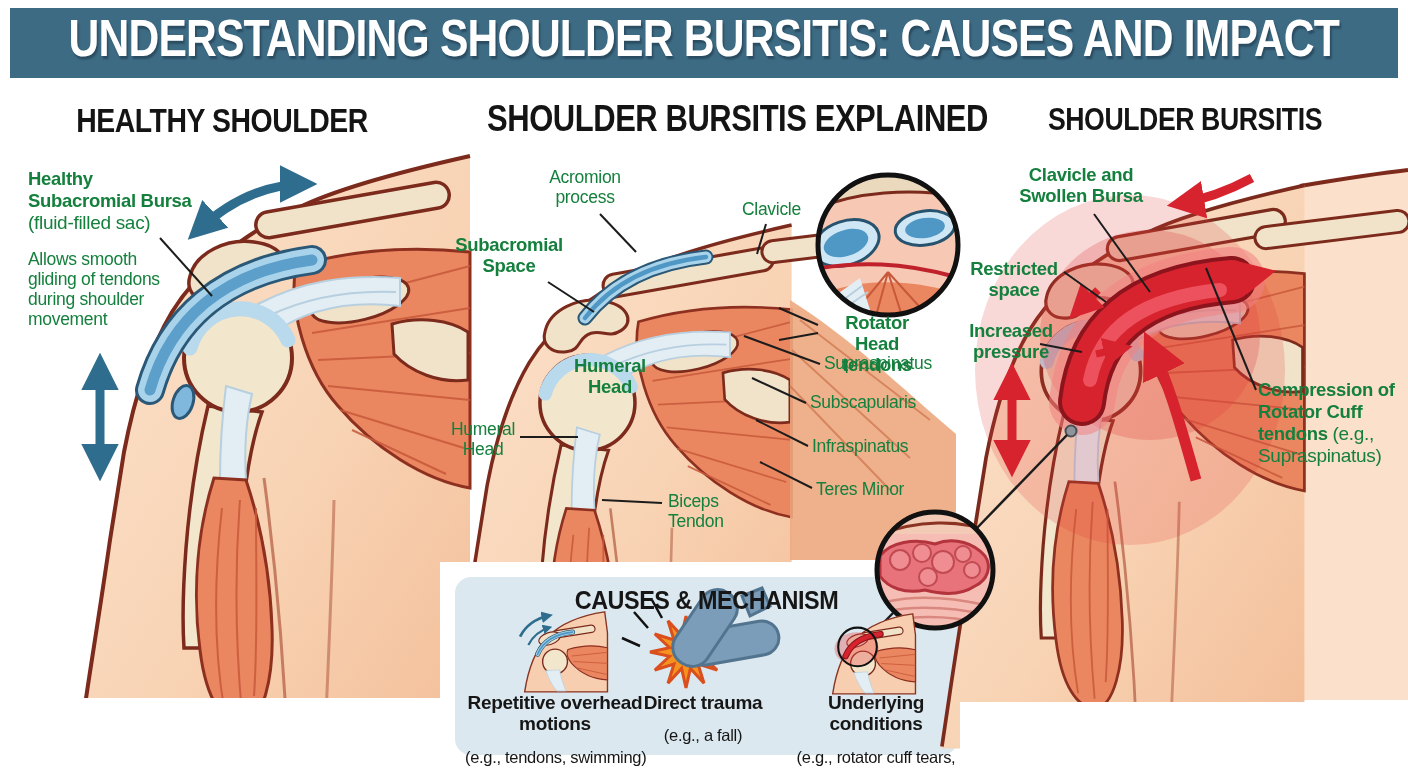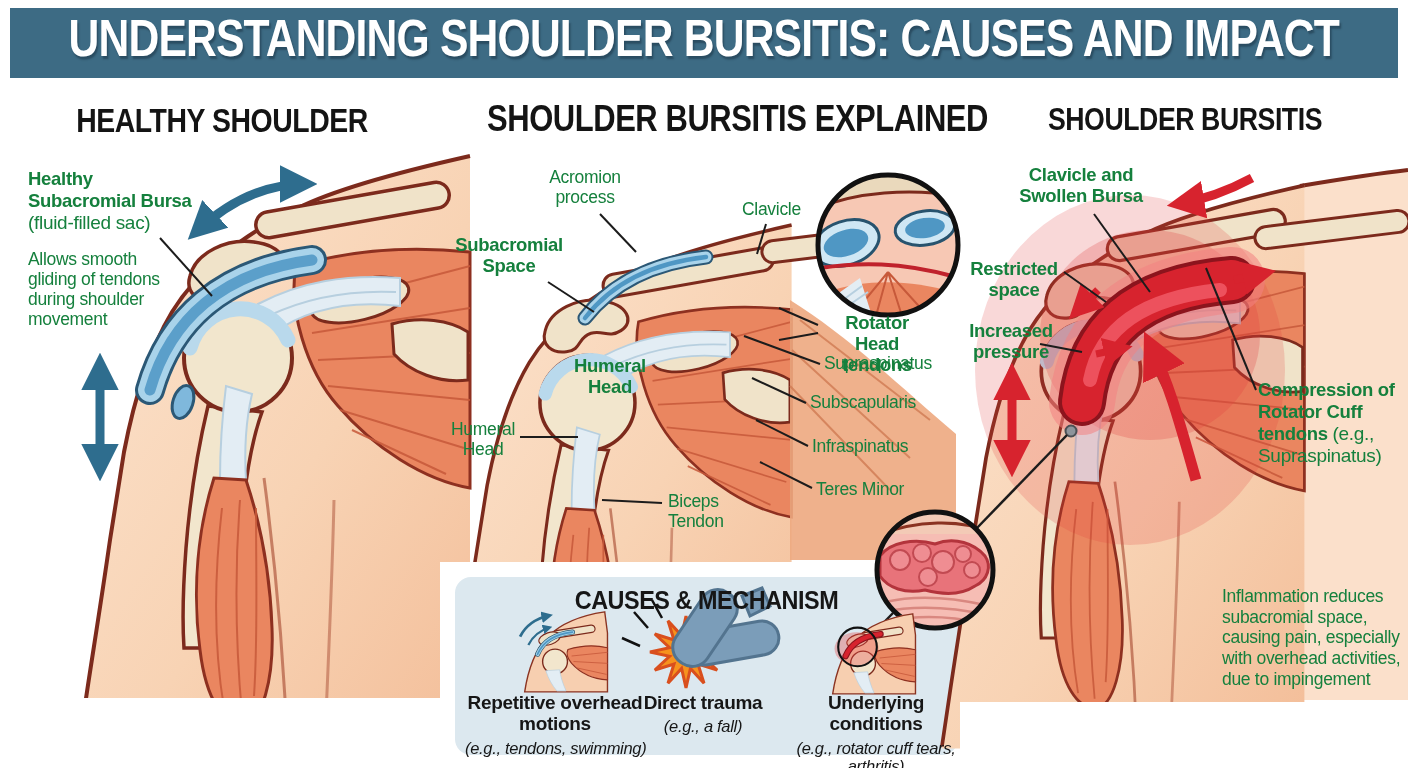--- a/index.html
+++ b/index.html
@@ -15,21 +15,21 @@
   .lbl{position:absolute;z-index:2;font-size:17.5px;line-height:1.14;letter-spacing:-.3px;color:#15803d;}
   .b{font-weight:700;font-size:18.5px;}
   .tc{text-align:center;}
   .note{font-weight:400;font-size:19px;}
   .blk{display:block;}
   .nw{white-space:nowrap;}
   .causes-title{position:absolute;z-index:2;font-weight:700;font-size:26px;text-align:center;
                 transform:scaleX(.9);letter-spacing:-.5px;}
   .cause{position:absolute;z-index:2;text-align:center;line-height:1.12;}
   .cause .ct{font-weight:700;font-size:19px;letter-spacing:-.3px;display:block;text-align:center;}
-  .cause .cn{font-weight:400;font-size:16.5px;letter-spacing:-.3px;display:block;margin-top:4px;font-style:italic;}
+  .cause .cn{font-weight:400;font-size:16.5px;letter-spacing:-.3px;display:block;margin-top:13px;}
 </style>
 </head>
 <body>
 
 <div class="page">
 
   <svg class="art" width="1408" height="768" viewBox="0 0 1408 768">
     <defs>
       <linearGradient id="skinGrad" x1="0" y1="0" x2="1" y2="1">
         <stop offset="0" stop-color="#fce4cf"></stop>
@@ -266,21 +266,20 @@
   <div class="lbl nw" style="left:812px;top:437px;">Infraspinatus</div>
   <div class="lbl nw" style="left:816px;top:480px;">Teres Minor</div>
 
   <div class="lbl b tc" style="left:1012px;top:164px;width:138px;">Clavicle and Swollen Bursa</div>
   <div class="lbl b tc" style="left:968px;top:242px;width:92px;margin-top:16px;">Restricted space</div>
   <div class="lbl b tc" style="left:950px;top:320px;width:90px;margin-left:16px;">Increased pressure</div>
   <div class="lbl" style="left:1258px;top:379px;width:138px;">
     <span class="b">Compression of Rotator Cuff tendons</span>
     <span class="note">(e.g., Supraspinatus)</span>
   </div>
-  <div class="lbl" style="left:1222px;top:586px;width:182px;line-height:1.18;">Inflammation reduces subacromial space, causing pain, especially with overhead activities, due to impingement</div>
 
   <div class="causes-title" style="left:455px;top:585px;width:503px;">CAUSES &amp; MECHANISM</div>
   <div class="cause" style="left:465px;top:692px;width:180px;">
     <span class="ct">Repetitive overhead motions</span>
     <span class="cn nw">(e.g., tendons, swimming)</span>
   </div>
   <div class="cause" style="left:638px;top:692px;width:130px;">
     <span class="ct">Direct trauma</span>
     <span class="cn nw">(e.g., a fall)</span>
   </div>

